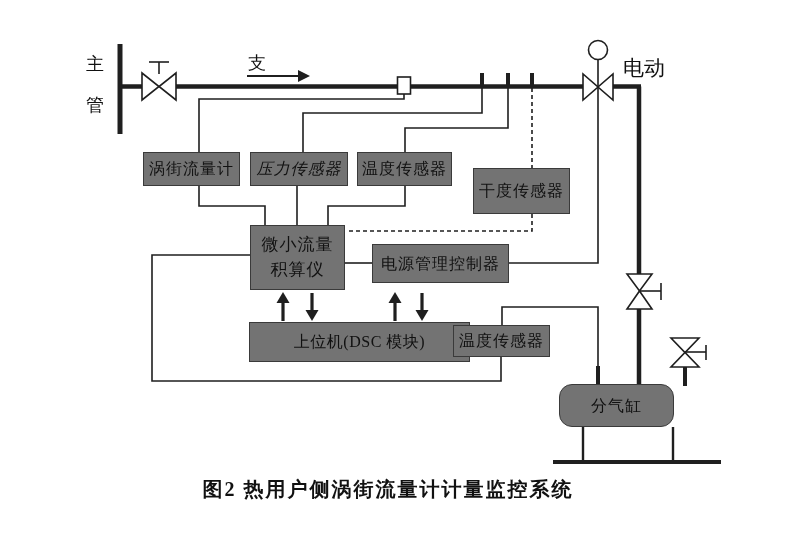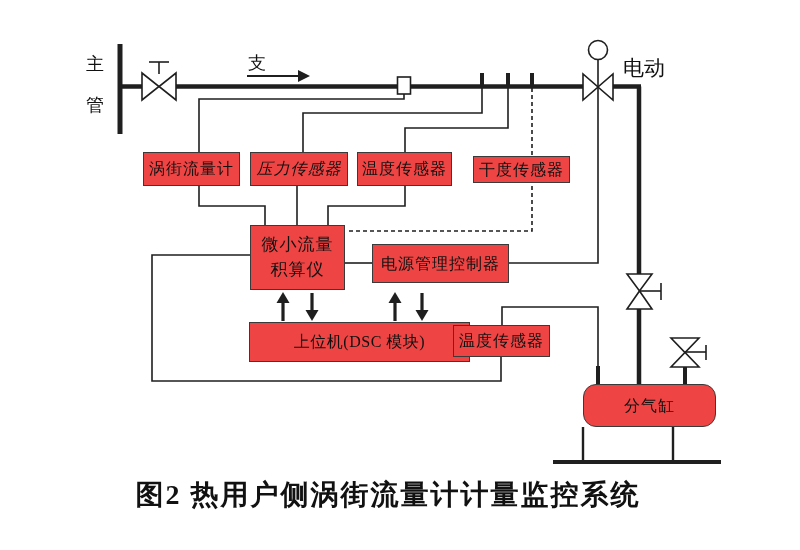--- a/index.html
+++ b/index.html
@@ -2,30 +2,30 @@
 <html><head>
 <meta charset="utf-8">
 <style>
   html,body{margin:0;padding:0;background:#ffffff;}
   #stage{
     position:relative;width:800px;height:550px;background:#ffffff;overflow:hidden;
     font-family:"Liberation Serif","DejaVu Serif",serif;color:#111;
   }
   #pipework{position:absolute;left:0;top:0;z-index:0;}
   .dbox{
-    position:absolute;z-index:2;box-sizing:border-box;background:#ef4444;
+    position:absolute;z-index:2;box-sizing:border-box;background:#737373;
     border:1.5px solid #3a3a3a;display:flex;align-items:center;justify-content:center;
     font-size:16px;letter-spacing:1px;white-space:nowrap;line-height:1.2;text-align:left;
   }
   .dbox.two-line{flex-direction:column;font-size:17px;line-height:1.45;}
   .rounded{border-radius:13px;}
   .plabel{position:absolute;z-index:2;font-size:18px;white-space:nowrap;}
   #caption{
     position:absolute;z-index:2;left:88px;top:476px;width:600px;text-align:center;
-    font-size:28px;font-weight:bold;letter-spacing:2px;
+    font-size:20px;font-weight:bold;letter-spacing:2px;
   }
 </style>
 </head>
 <body>
 
 <div id="stage">
 
   <svg id="pipework" width="800" height="550" viewBox="0 0 800 550" fill="none" stroke="#1f1f1f" stroke-width="1.6">
 
     <g stroke-width="5">
@@ -124,29 +124,29 @@
   </svg>
 
   <div class="plabel" style="left:86px;top:52px;">主</div>
   <div class="plabel" style="left:86px;top:93px;">管</div>
   <div class="plabel" style="left:248px;top:51px;">支</div>
   <div class="plabel" style="left:623px;top:54px;font-size:21px;">电动</div>
 
   <div class="dbox" style="left:143px;top:152px;width:97px;height:34px;">涡街流量计</div>
   <div class="dbox" style="left:250px;top:152px;width:98px;height:34px;font-style:italic;">压力传感器</div>
   <div class="dbox" style="left:357px;top:152px;width:95px;height:34px;">温度传感器</div>
-  <div class="dbox" style="left:473px;top:156px;width:97px;height:27px;">干度传感器</div>
+  <div class="dbox" style="left:473px;top:168px;width:97px;height:46px;">干度传感器</div>
 
   <div class="dbox two-line" style="left:250px;top:225px;width:95px;height:65px;">
     <span>微小流量</span>
     <span>积算仪</span>
   </div>
 
   <div class="dbox" style="left:372px;top:244px;width:137px;height:39px;">电源管理控制器</div>
 
   <div class="dbox" style="left:217px;top:322px;width:221px;height:40px;letter-spacing:0.5px;margin-left:32px;">上位机(DSC 模块)</div>
 
   <div class="dbox" style="left:453px;top:325px;width:97px;height:32px;">温度传感器</div>
 
-  <div class="dbox rounded" style="left:559px;top:384px;width:133px;height:43px;margin-left:24px;">分气缸</div>
+  <div class="dbox rounded" style="left:559px;top:384px;width:115px;height:43px;">分气缸</div>
 
   <div id="caption">图2  热用户侧涡街流量计计量监控系统</div>
 </div>
 
 </body></html>

